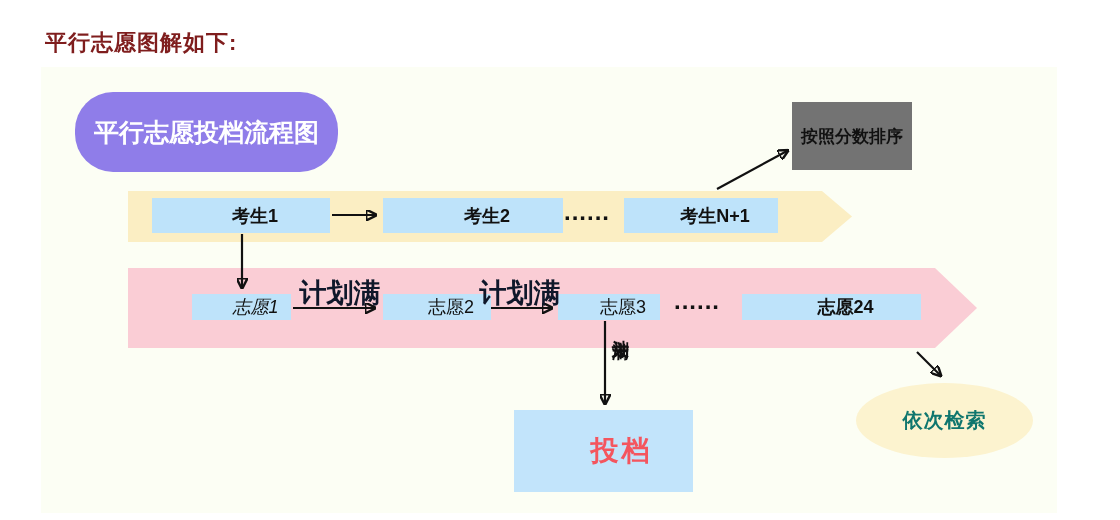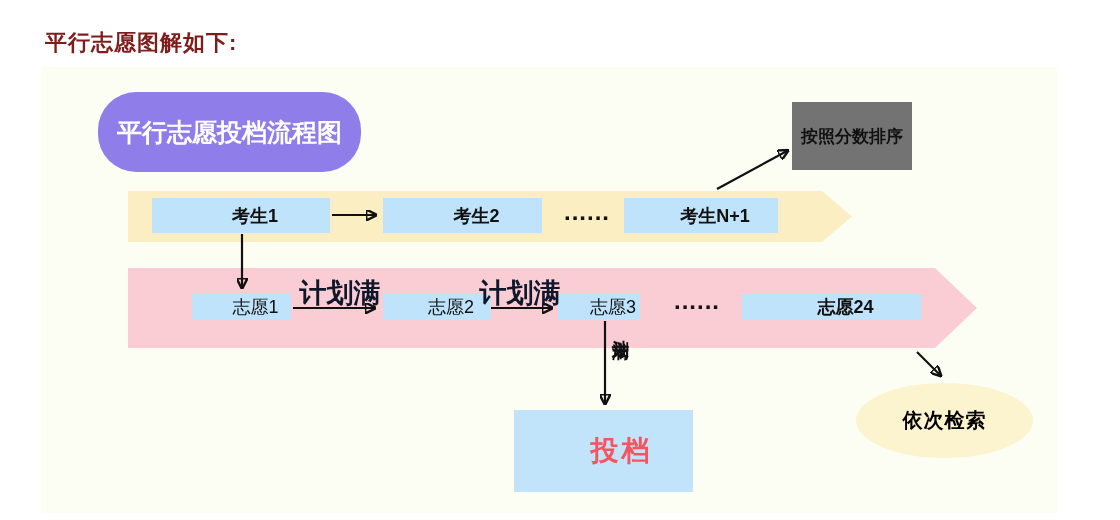--- a/index.html
+++ b/index.html
@@ -15,21 +15,21 @@
     background: #fcfef4; z-index: 0;
   }
 
   .page-title {
     position: absolute; left: 45px; top: 28px;
     font-size: 22px; font-weight: bold; color: #7f1d1d; z-index: 3;
     letter-spacing: 1px;
   }
 
   .flow-title-pill {
-    position: absolute; left: 98px; top: 92px; width: 263px; height: 80px;
+    position: absolute; left: 75px; top: 92px; width: 263px; height: 80px;
     background: #8f7de9; border-radius: 38px; z-index: 3;
     display: flex; flex-direction: column; align-items: center; justify-content: center;
     color: #ffffff; font-weight: bold; font-size: 25px; line-height: 37px;
     text-align: center;
   }
 
   .band { position: absolute; z-index: 1; }
   .band-candidates {
     left: 128px; top: 191px; width: 724px; height: 51px; background: #fbeec3;
     clip-path: polygon(0 0, 694px 0, 100% 50%, 694px 100%, 0 100%);
@@ -40,27 +40,27 @@
   }
 
   .blue-box {
     position: absolute; background: #bee3fa; z-index: 3;
     display: flex; align-items: center; justify-content: center;
     color: #111111;
     padding-left: 28px;
   }
   .cand { height: 35px; top: 198px; font-weight: bold; font-size: 18px; }
   .cand1 { left: 152px; width: 178px; }
-  .cand2 { left: 383px; width: 159px; }
+  .cand2 { left: 383px; width: 180px; }
   .cand3 { left: 624px; width: 154px; }
 
   .choice { height: 26px; top: 294px; font-size: 18px; font-weight: normal; }
-  .choice1 { left: 192px; width: 99px; }
+  .choice1 { left: 192px; width: 99px; font-style: italic; }
   .choice2 { left: 383px; width: 108px; }
-  .choice3 { left: 558px; width: 82px; }
+  .choice3 { left: 558px; width: 102px; }
   .choice24 { left: 742px; width: 179px; font-weight: bold; }
 
   .ellipsis {
     position: absolute; z-index: 3; color: #111111;
     font-weight: bold; font-size: 24px; line-height: 24px; letter-spacing: 1px;
   }
   .ellipsis-cand { left: 564px; top: 200px; }
   .ellipsis-choice { left: 674px; top: 289px; }
 
   .sort-box {
@@ -88,21 +88,21 @@
     position: absolute; left: 514px; top: 410px; width: 179px; height: 82px;
     background: #c2e4fb; z-index: 3;
     display: flex; align-items: center; justify-content: center;
     font-size: 28px; font-weight: bold; color: #f4555e; letter-spacing: 3px; padding-left: 36px;
   }
 
   .search-ellipse {
     position: absolute; left: 856px; top: 383px; width: 177px; height: 75px;
     background: #fcf3cf; border-radius: 50%; z-index: 3;
     display: flex; align-items: center; justify-content: center;
-    font-size: 20px; font-weight: bold; color: #000000; letter-spacing: 1px;
+    font-size: 20px; font-weight: bold; color: #0f766e; letter-spacing: 1px;
   }
 
   .arrows-overlay {
     position: absolute; left: 0; top: 0; width: 1120px; height: 520px;
     z-index: 2; pointer-events: none;
   }
   .arrows-overlay path { stroke: #111111; stroke-width: 2.2; fill: none; }
 </style>
 </head>
 <body>

